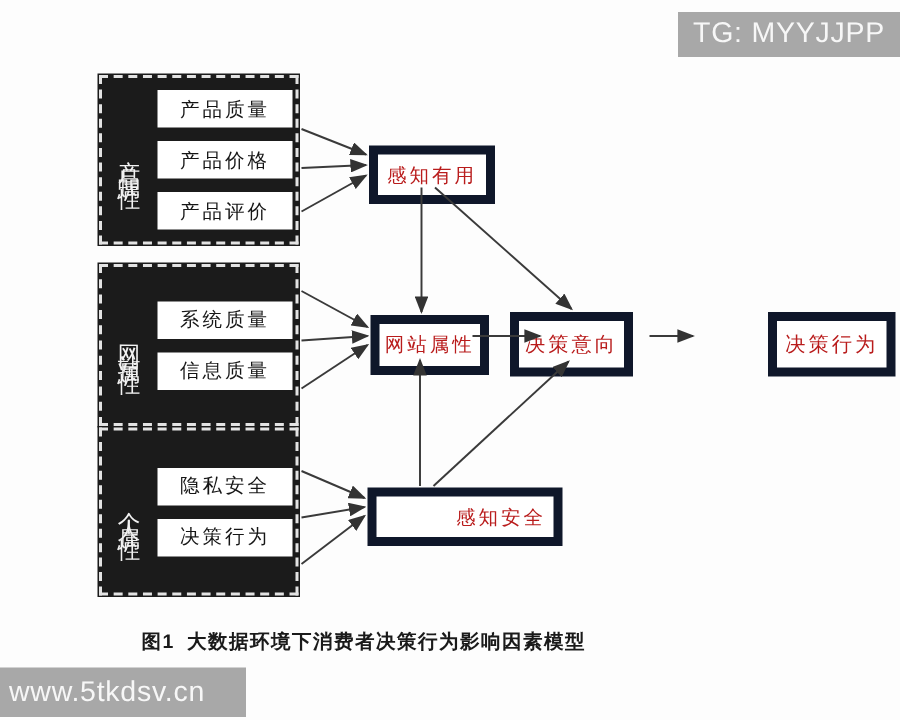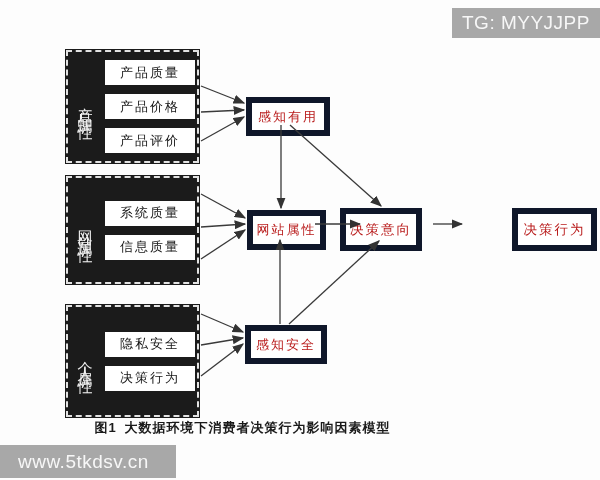--- a/index.html
+++ b/index.html
@@ -7,21 +7,21 @@
     position:relative; width:600px; height:480px;
     background:#fdfdfd; overflow:hidden;
     font-family:"Liberation Sans","DejaVu Sans",sans-serif;
   }
   
   .badge {
     position:absolute; background:#a8a8a8; color:#f7f7f7;
     display:flex; align-items:center; font-size:19px; letter-spacing:0.5px;
   }
   .badge.tg  { left:452px; top:8px;  width:148px; height:30px; padding-left:10px; }
-  .badge.url { left:0;     top:445px; width:158px; height:33px; padding-left:18px; }
+  .badge.url { left:0;     top:445px; width:158px; height:33px; padding-left:6px; }
 
   
   .group {
     position:absolute; left:65px; width:135px; background:#1b1b1b;
     outline:2px dashed #e3e3e3; outline-offset:-3px;
   }
   .group-label {
     position:absolute; left:13px; top:50%; transform:translateY(-50%);
     writing-mode:vertical-rl; text-orientation:upright;
     color:#f2f2f2; font-size:15px; letter-spacing:6px; line-height:1;
@@ -29,31 +29,31 @@
   .group-items {
     position:absolute; left:40px; right:5px; top:0; bottom:0;
     display:flex; flex-direction:column; justify-content:center; gap:9px;
   }
   .item-box {
     background:#ffffff; height:25px; color:#161616; font-size:13px;
     display:flex; align-items:center; justify-content:center; letter-spacing:2px;
   }
   #group-product  { top:49px;  height:115px; }
   #group-website  { top:175px; height:110px; }
-  #group-personal { top:304px; height:114px; }
+  #group-personal { top:284px; height:114px; }
 
   
   .flow {
     position:absolute; background:#ffffff; border:6px solid #0f172a;
     display:flex; align-items:center; justify-content:center;
     font-size:13px; color:#b91c1c; letter-spacing:2px;text-align:center;
   }
   #m-useful   { left:246px; top:97px;  width:72px; height:27px; }
   #m-pleasure { left:247px; top:210px; width:67px; height:28px; }
-  #m-safety   { left:245px; top:325px; width:70px; height:27px; }
+  #m-safety   { left:245px; top:325px; width:70px; height:27px;padding-left:48px; }
   #o-intent   { left:340px; top:208px; width:70px; height:31px; font-size:13.5px; }
   #o-behavior { left:464px; top:208px; width:73px; height:31px; font-size:13.5px;margin-left:48px; }
 
   .arrows { position:absolute; left:0; top:0; pointer-events:none; }
 
   .caption {
     position:absolute; top:419px; left:0; width:485px; text-align:center;
     font-size:13px; font-weight:bold; color:#1a1a1a; letter-spacing:1px;
   }
   .caption .fig { margin-right:8px; }

